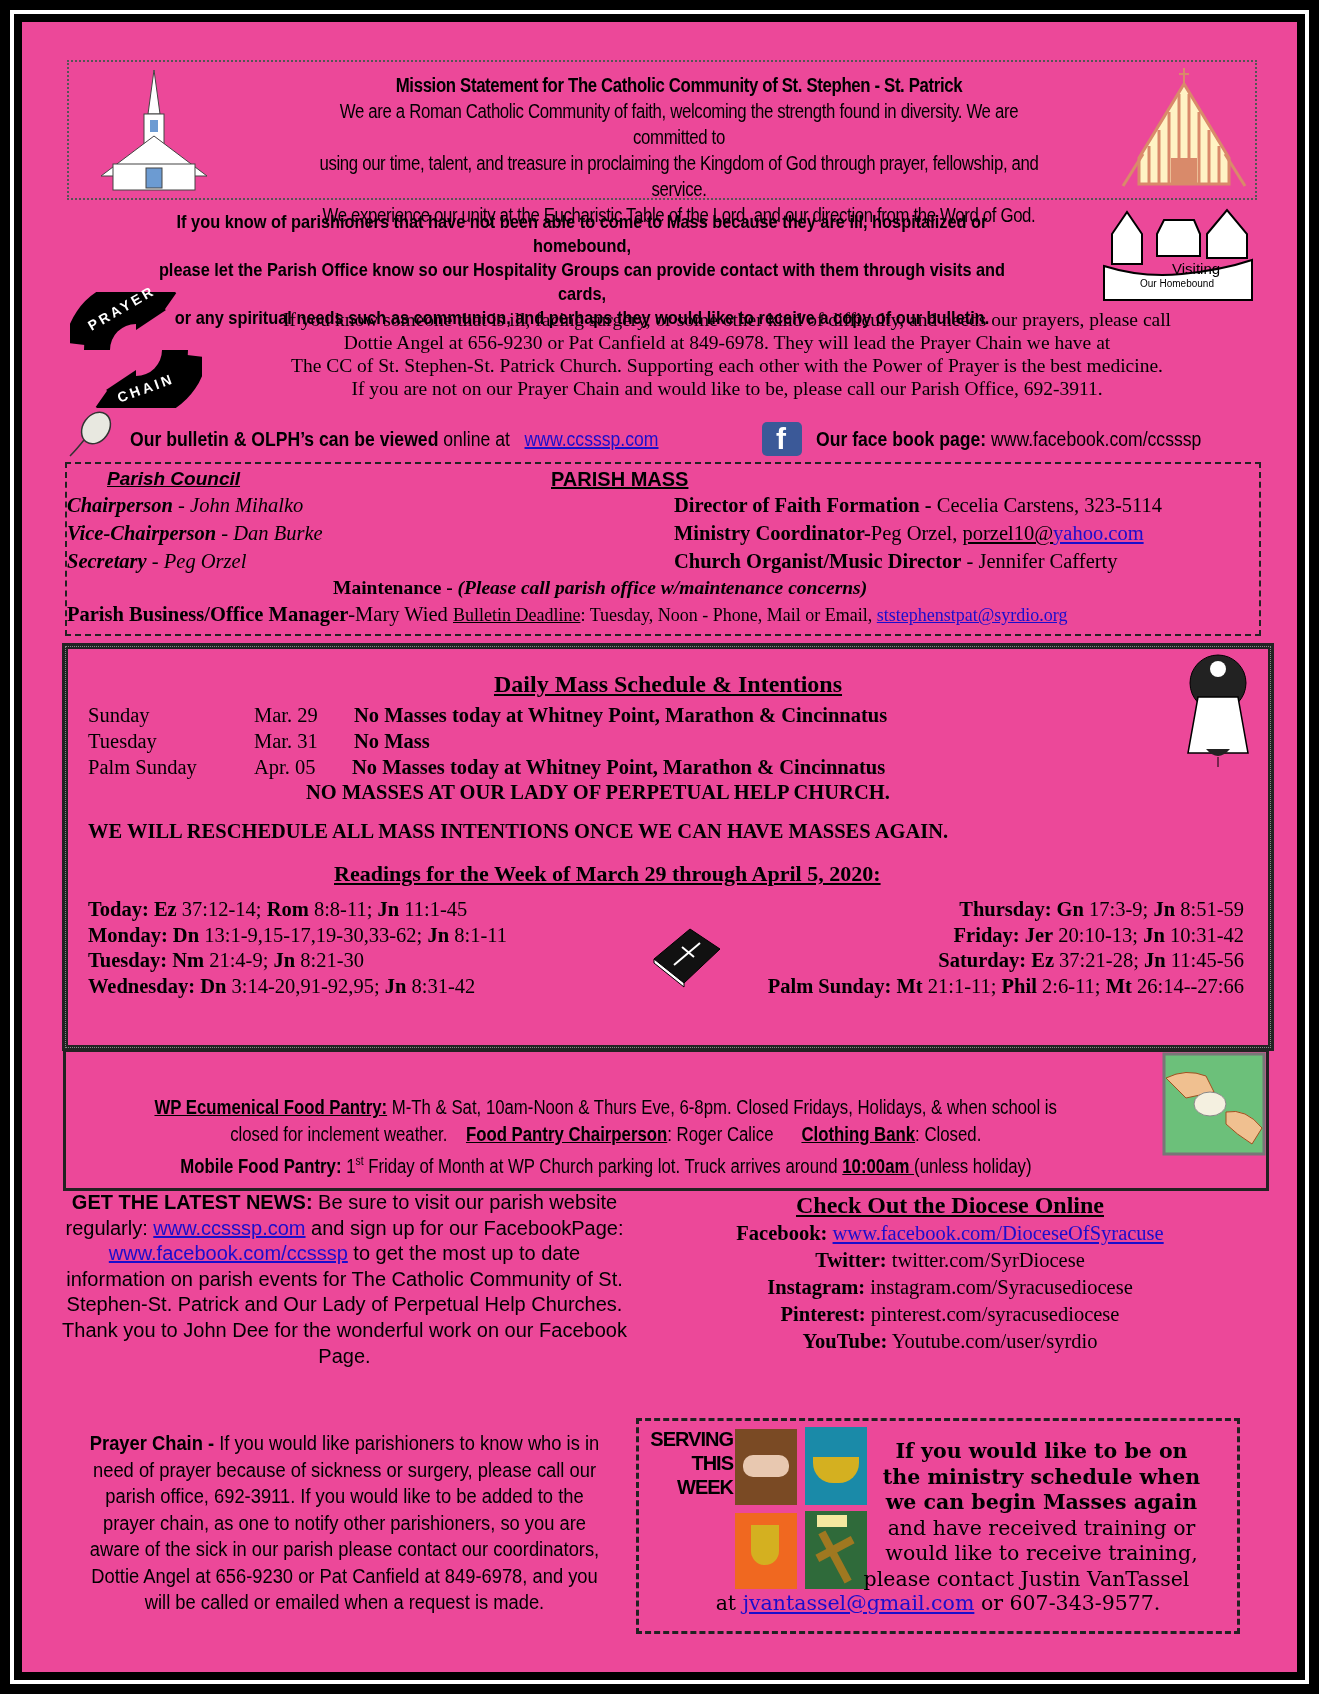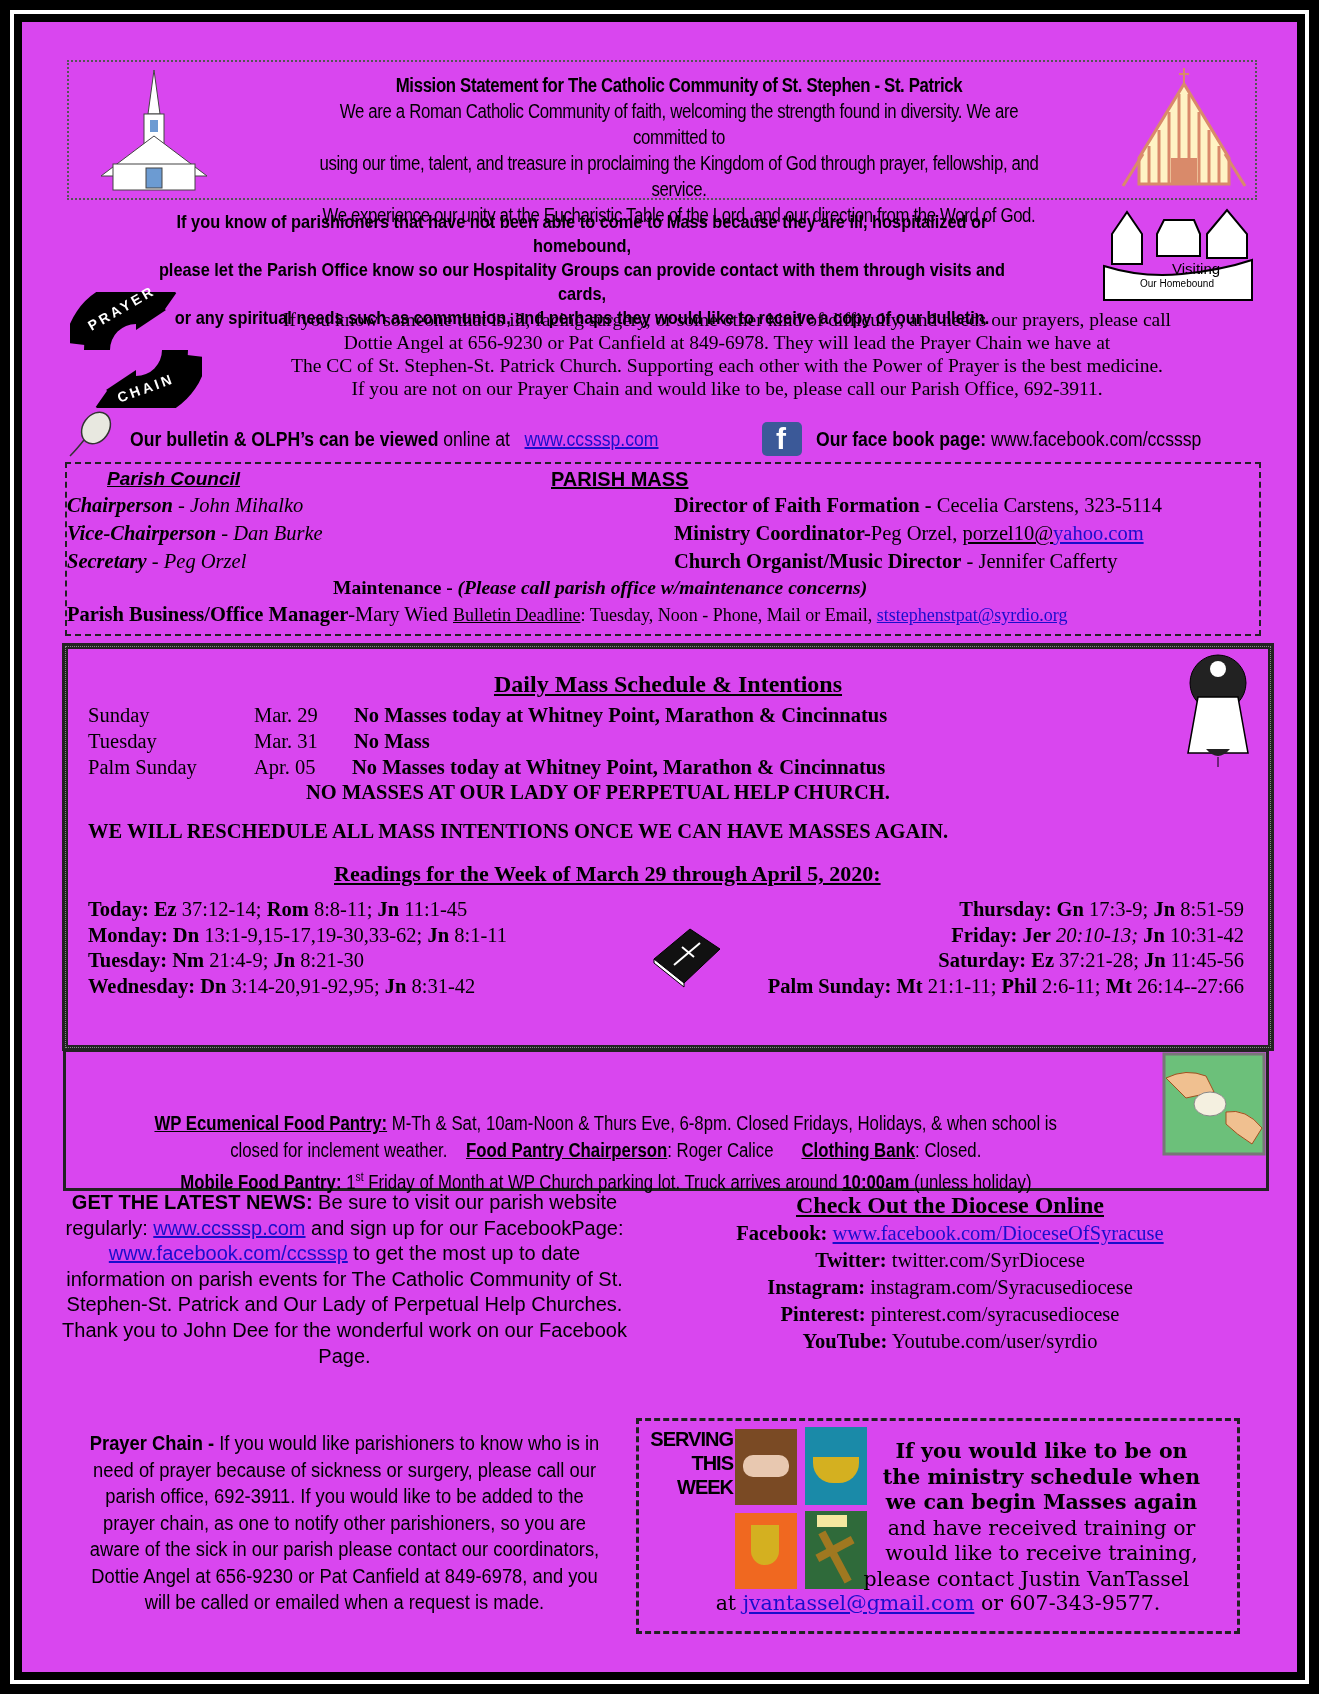--- a/index.html
+++ b/index.html
@@ -1,20 +1,20 @@
 <!DOCTYPE html>
 <html><head>
 <meta charset="utf-8">
 <style>
   html, body { margin: 0; padding: 0; background: #000; }
   body { width: 1319px; height: 1694px; position: relative; overflow: hidden; }
   .frame-outer { position: absolute; left: 0; top: 0; width: 1319px; height: 1694px; background: #000; }
   .frame-white { position: absolute; left: 10px; top: 10px; right: 10px; bottom: 10px; background: #fff; }
   .frame-inner { position: absolute; left: 14px; top: 14px; right: 14px; bottom: 14px; background: #000; }
-  .page { position: absolute; left: 22px; top: 22px; right: 22px; bottom: 22px; background: #d946ef; padding-left: 11px; }
+  .page { position: absolute; left: 22px; top: 22px; right: 22px; bottom: 22px; background: #ec4899; padding-left: 11px; }
   .abs { position: absolute; }
   .narrow { font-family: "Liberation Sans", sans-serif; letter-spacing: -0.4px; }
   .serif { font-family: "Liberation Serif", serif; }
   .sans { font-family: "Liberation Sans", sans-serif; }
   .b { font-weight: bold; }
   .i { font-style: italic; }
   .u { text-decoration: underline; }
   a.lnk, .lnk { color: #1a0dcc; text-decoration: underline; }
   .center { text-align: center; }
 
@@ -33,21 +33,21 @@
   
   .staff { left: 43px; top: 440px; width: 1192px; height: 170px; border: 2px dashed #222; }
   .staff .row { position: absolute; font-size: 20.5px; white-space: nowrap; }
 
   
   .mass { left: 40px; top: 621px; width: 1200px; height: 396px; border: 6px solid #222; outline: 1px dotted #888; outline-offset: -4px; }
   .mass .row { position: absolute; font-size: 20.5px; white-space: nowrap; }
 
   
   .food { left: 41px; top: 1027px; width: 1200px; height: 136px; border: 3px solid #222; }
-  .food-text { left: 0; top: 42px; width: 1080px; font-size: 19.5px; line-height: 27px; margin-top: 16px; }
+  .food-text { left: 0; top: 42px; width: 1080px; font-size: 19.5px; line-height: 27px; }
   .food-text .cond { display: inline-block; transform: scaleX(0.86); transform-origin: center center; }
 
   .news { left: 40px; top: 1168px; width: 565px; font-size: 20px; line-height: 25.6px; }
   .diocese { left: 618px; top: 1168px; width: 620px; font-size: 20.5px; line-height: 27px; }
   .prayerchain { left: 40px; top: 1408px; width: 565px; font-size: 19.5px; line-height: 26.5px; }
   .prayerchain .cond { display: inline-block; transform: scaleX(0.94); transform-origin: center center; }
 
   .serving { left: 614px; top: 1396px; width: 598px; height: 210px; border: 3px dashed #222; }
   .serving-text { left: 230px; top: 18px; width: 345px; font-size: 20.5px; line-height: 25.5px; font-family: "DejaVu Serif", serif; }
   .serving-contact { left: 0; top: 170px; width: 598px; font-size: 20.5px; font-family: "DejaVu Serif", serif; text-align: center; }
@@ -192,21 +192,21 @@
       <div id="readings-left">
           <div><b>Today:</b> <b>Ez</b><span style="white-space: pre;"> 37:12-14; </span><b>Rom</b><span style="white-space: pre;"> 8:8-11; </span><b>Jn</b><span style="white-space: pre;"> 11:1-45</span></div>
           <div><b>Monday:</b> <b>Dn</b><span style="white-space: pre;"> 13:1-9,15-17,19-30,33-62; </span><b>Jn</b><span style="white-space: pre;"> 8:1-11</span></div>
           <div><b>Tuesday:</b> <b>Nm</b><span style="white-space: pre;"> 21:4-9; </span><b>Jn</b><span style="white-space: pre;"> 8:21-30</span></div>
           <div><b>Wednesday:</b> <b>Dn</b><span style="white-space: pre;"> 3:14-20,91-92,95; </span><b>Jn</b><span style="white-space: pre;"> 8:31-42</span></div>
         </div>
     </div>
     <div class="row" style="right:24px;top:248px;line-height:25.5px;text-align:right">
       <div id="readings-right">
           <div><b>Thursday:</b> <b>Gn</b><span style="white-space: pre;"> 17:3-9; </span><b>Jn</b><span style="white-space: pre;"> 8:51-59</span></div>
-          <div><b>Friday:</b> <b>Jer</b><span style="white-space: pre; font-style: italic;"> 20:10-13; </span><b>Jn</b><span style="white-space: pre; margin-top: 36px;"> 10:31-42</span></div>
+          <div><b>Friday:</b> <b>Jer</b><span style="white-space: pre;"> 20:10-13; </span><b>Jn</b><span style="white-space: pre; margin-top: 36px;"> 10:31-42</span></div>
           <div><b>Saturday:</b> <b>Ez</b><span style="white-space: pre;"> 37:21-28; </span><b>Jn</b><span style="white-space: pre;"> 11:45-56</span></div>
           <div><b>Palm Sunday:</b> <b>Mt</b><span style="white-space: pre;"> 21:1-11; </span><b>Phil</b><span style="white-space: pre;"> 2:6-11; </span><b>Mt</b><span style="white-space: pre;"> 26:14--27:66</span></div>
         </div>
     </div>
 
     <svg class="abs" style="left:582px;top:276px" width="72" height="64">
       <polygon points="4,34 40,4 70,24 34,58" fill="#111" stroke="#000"></polygon>
       <polygon points="4,34 34,58 34,62 4,38" fill="#fff" stroke="#000"></polygon>
       <line x1="24" y1="40" x2="50" y2="18" stroke="#fff" stroke-width="2"></line>
       <line x1="32" y1="22" x2="44" y2="32" stroke="#fff" stroke-width="2"></line>

